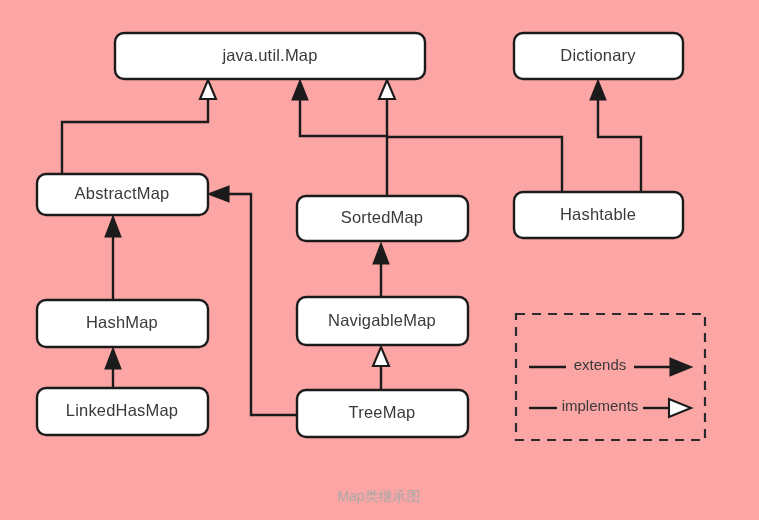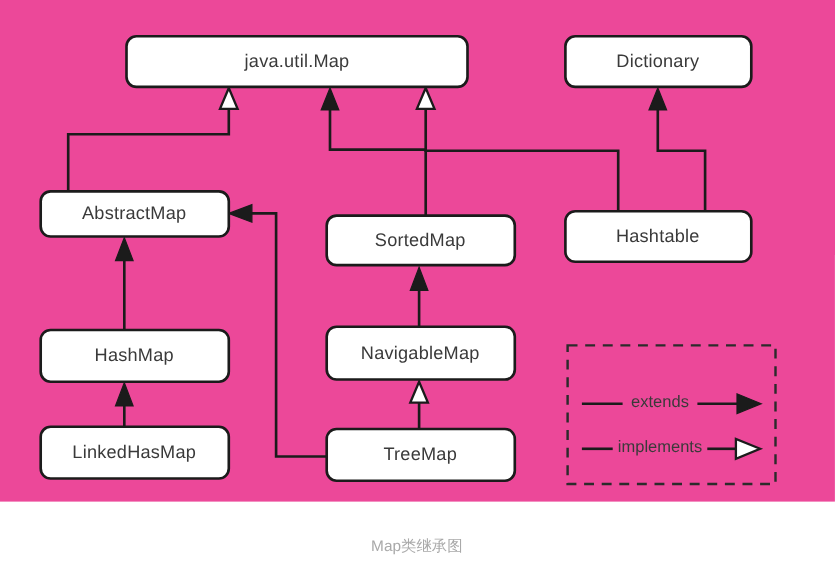--- a/index.html
+++ b/index.html
@@ -11,22 +11,22 @@
   body {
     width: 759px;
     height: 520px;
     font-family: "Liberation Sans", "DejaVu Sans", sans-serif;
     overflow: hidden;
     position: relative;
   }
   #diagram-root {
     position: relative;
     width: 759px;
-    height: 456px;
-    background: #ec4899;
+    height: 520px;
+    background: #fca5a5;
   }
   svg#uml-canvas {
     position: absolute;
     top: 0;
     left: 0;
     width: 759px;
     height: 520px;
     display: block;
   }
   .node-box {

